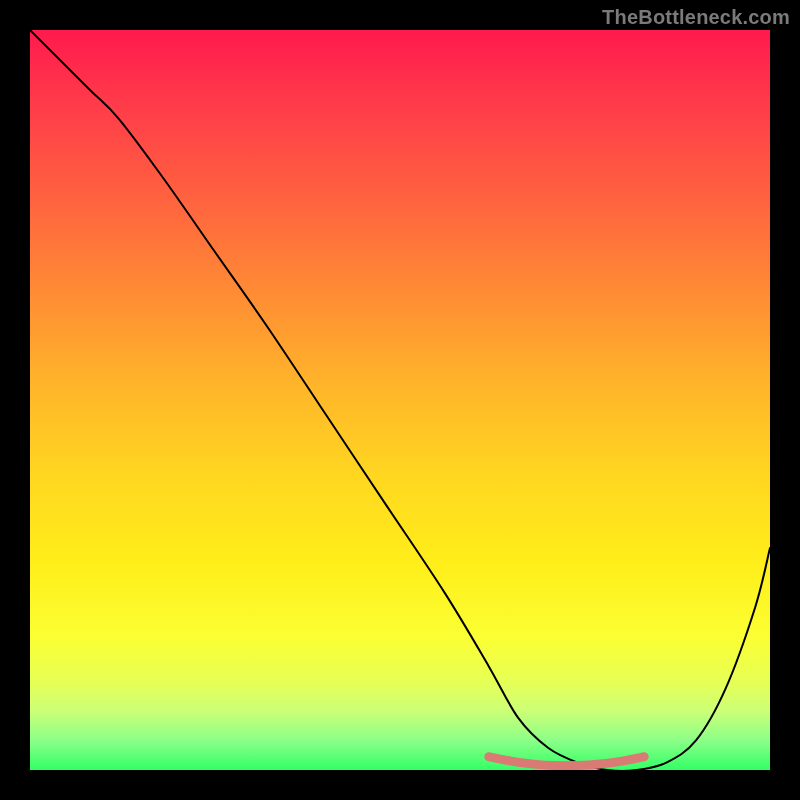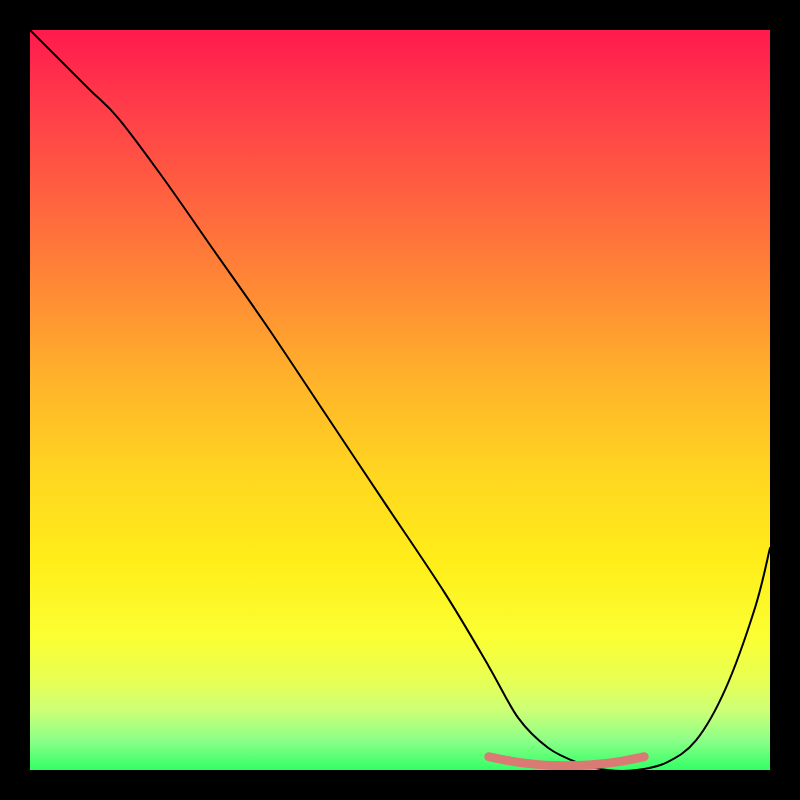--- a/index.html
+++ b/index.html
@@ -53,19 +53,20 @@
     left: 0;
     top: 0;
     width: 740px;
     height: 740px;
   }
 </style>
 </head>
 <body>
 
 <div class="frame">
+  <div class="watermark">TheBottleneck.com</div>
   <div class="plot-area">
     <svg class="curve" viewBox="0 0 740 740" preserveAspectRatio="none">
       <path id="curvePath" fill="none" stroke="#000000" stroke-width="2" stroke-linejoin="round" stroke-linecap="round" d="M 0.0 0.0 C 3.7 3.7, 12.3 12.3, 22.2 22.2 C 32.1 32.1, 48.1 48.1, 59.2 59.2 C 70.3 70.3, 76.5 74.0, 88.8 88.8 C 101.1 103.6, 117.2 125.8, 133.2 148.0 C 149.2 170.2, 167.7 197.3, 185.0 222.0 C 202.3 246.7, 218.3 268.9, 236.8 296.0 C 255.3 323.1, 276.3 355.2, 296.0 384.8 C 315.7 414.4, 335.5 444.0, 355.2 473.6 C 374.9 503.2, 397.1 535.3, 414.4 562.4 C 431.7 589.5, 446.5 615.4, 458.8 636.4 C 471.1 657.4, 478.5 674.6, 488.4 688.2 C 498.3 701.8, 508.1 710.4, 518.0 717.8 C 527.9 725.2, 537.7 728.9, 547.6 732.6 C 557.5 736.3, 567.3 738.8, 577.2 740.0 C 587.1 741.2, 596.9 741.2, 606.8 740.0 C 616.7 738.8, 626.5 737.5, 636.4 732.6 C 646.3 727.7, 656.1 722.7, 666.0 710.4 C 675.9 698.1, 685.7 680.8, 695.6 658.6 C 705.5 636.4, 717.8 600.6, 725.2 577.2 C 732.6 553.8, 737.5 527.9, 740.0 518.0"></path>
       <path id="bandPath" fill="none" stroke="#d97b74" stroke-width="9" stroke-linecap="round" d="M 458.8 726.7 C 462.5 727.4, 473.6 729.9, 481.0 731.1 C 488.4 732.4, 495.8 733.3, 503.2 734.1 C 510.6 734.8, 518.0 735.3, 525.4 735.6 C 532.8 735.8, 540.2 735.8, 547.6 735.6 C 555.0 735.3, 562.4 734.8, 569.8 734.1 C 577.2 733.3, 584.6 732.4, 592.0 731.1 C 599.4 729.9, 610.5 727.4, 614.2 726.7"></path>
     </svg>
   </div>
 </div>
 
 </body></html>

